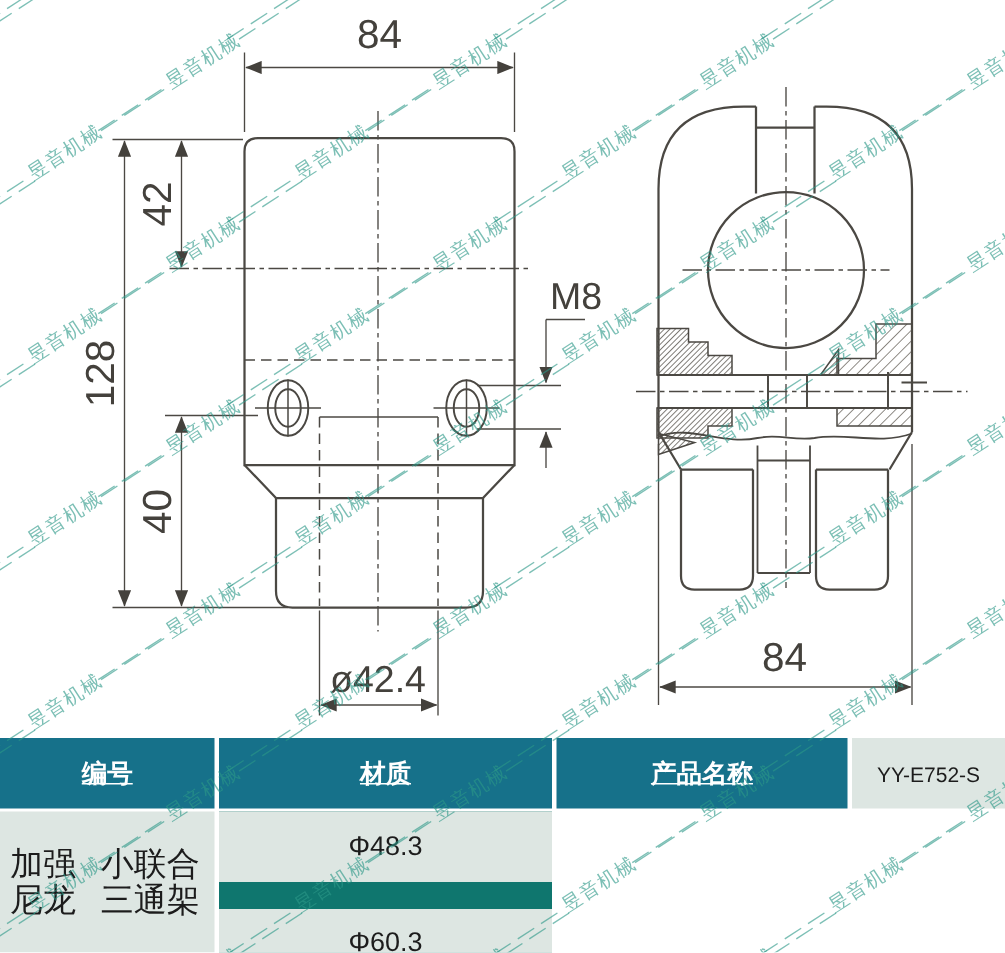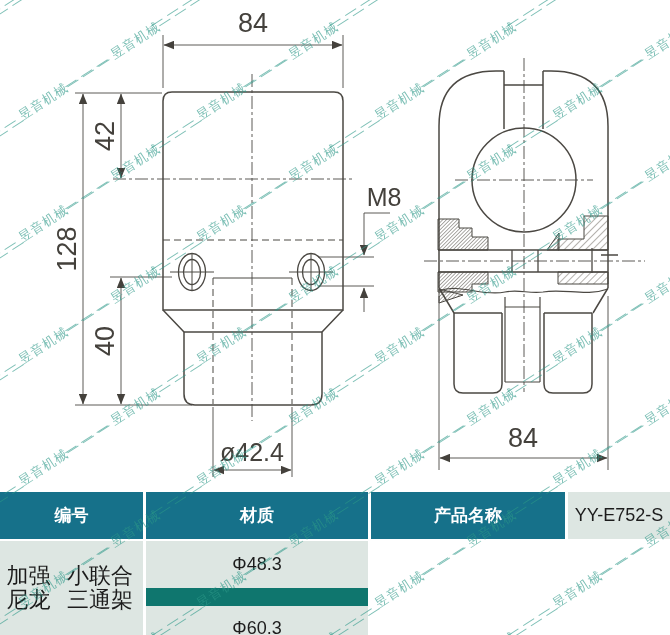--- a/index.html
+++ b/index.html
@@ -7,23 +7,23 @@
   .stage{position:relative;width:670px;height:635px;background:#ffffff;overflow:hidden;}
   svg text{font-family:"Liberation Sans","DejaVu Sans",sans-serif;fill:#44413c;}
   
   .wm-layer{position:absolute;left:0;top:0;width:670px;height:635px;pointer-events:none;z-index:9;overflow:hidden;}
   .wm{position:absolute;white-space:nowrap;font-size:13px;letter-spacing:1px;color:rgba(43,151,135,0.62);transform:rotate(-33deg);}
   
   .spec-table{position:absolute;left:0;top:492px;width:670px;display:grid;
     grid-template-columns:143px 222px 194px 102px;grid-template-rows:47px 94px;
     column-gap:3px;row-gap:2px;background:#ffffff;z-index:2;}
   .th{background:#16718a;color:#ffffff;display:flex;align-items:center;justify-content:center;
-      font-size:17px;font-weight:bold;}
+      font-size:17px;font-weight:bold;text-decoration:underline;}
   .td{background:#dde6e2;color:#1c1c1c;display:flex;align-items:center;justify-content:center;
-      font-size:18px;text-align:center;}
+      font-size:14px;text-align:center;}
   .td.multi{flex-direction:row;line-height:24px;font-size:22px;}
   .d-split{background:#0f766e;display:grid;grid-template-rows:47px 44px;row-gap:18px;padding:0;}
   .d-split .dcell{background:#dde6e2;display:flex;align-items:center;justify-content:center;font-size:18px;color:#1c1c1c;}
 </style>
 </head>
 <body>
 
 <div class="stage">
 
   

